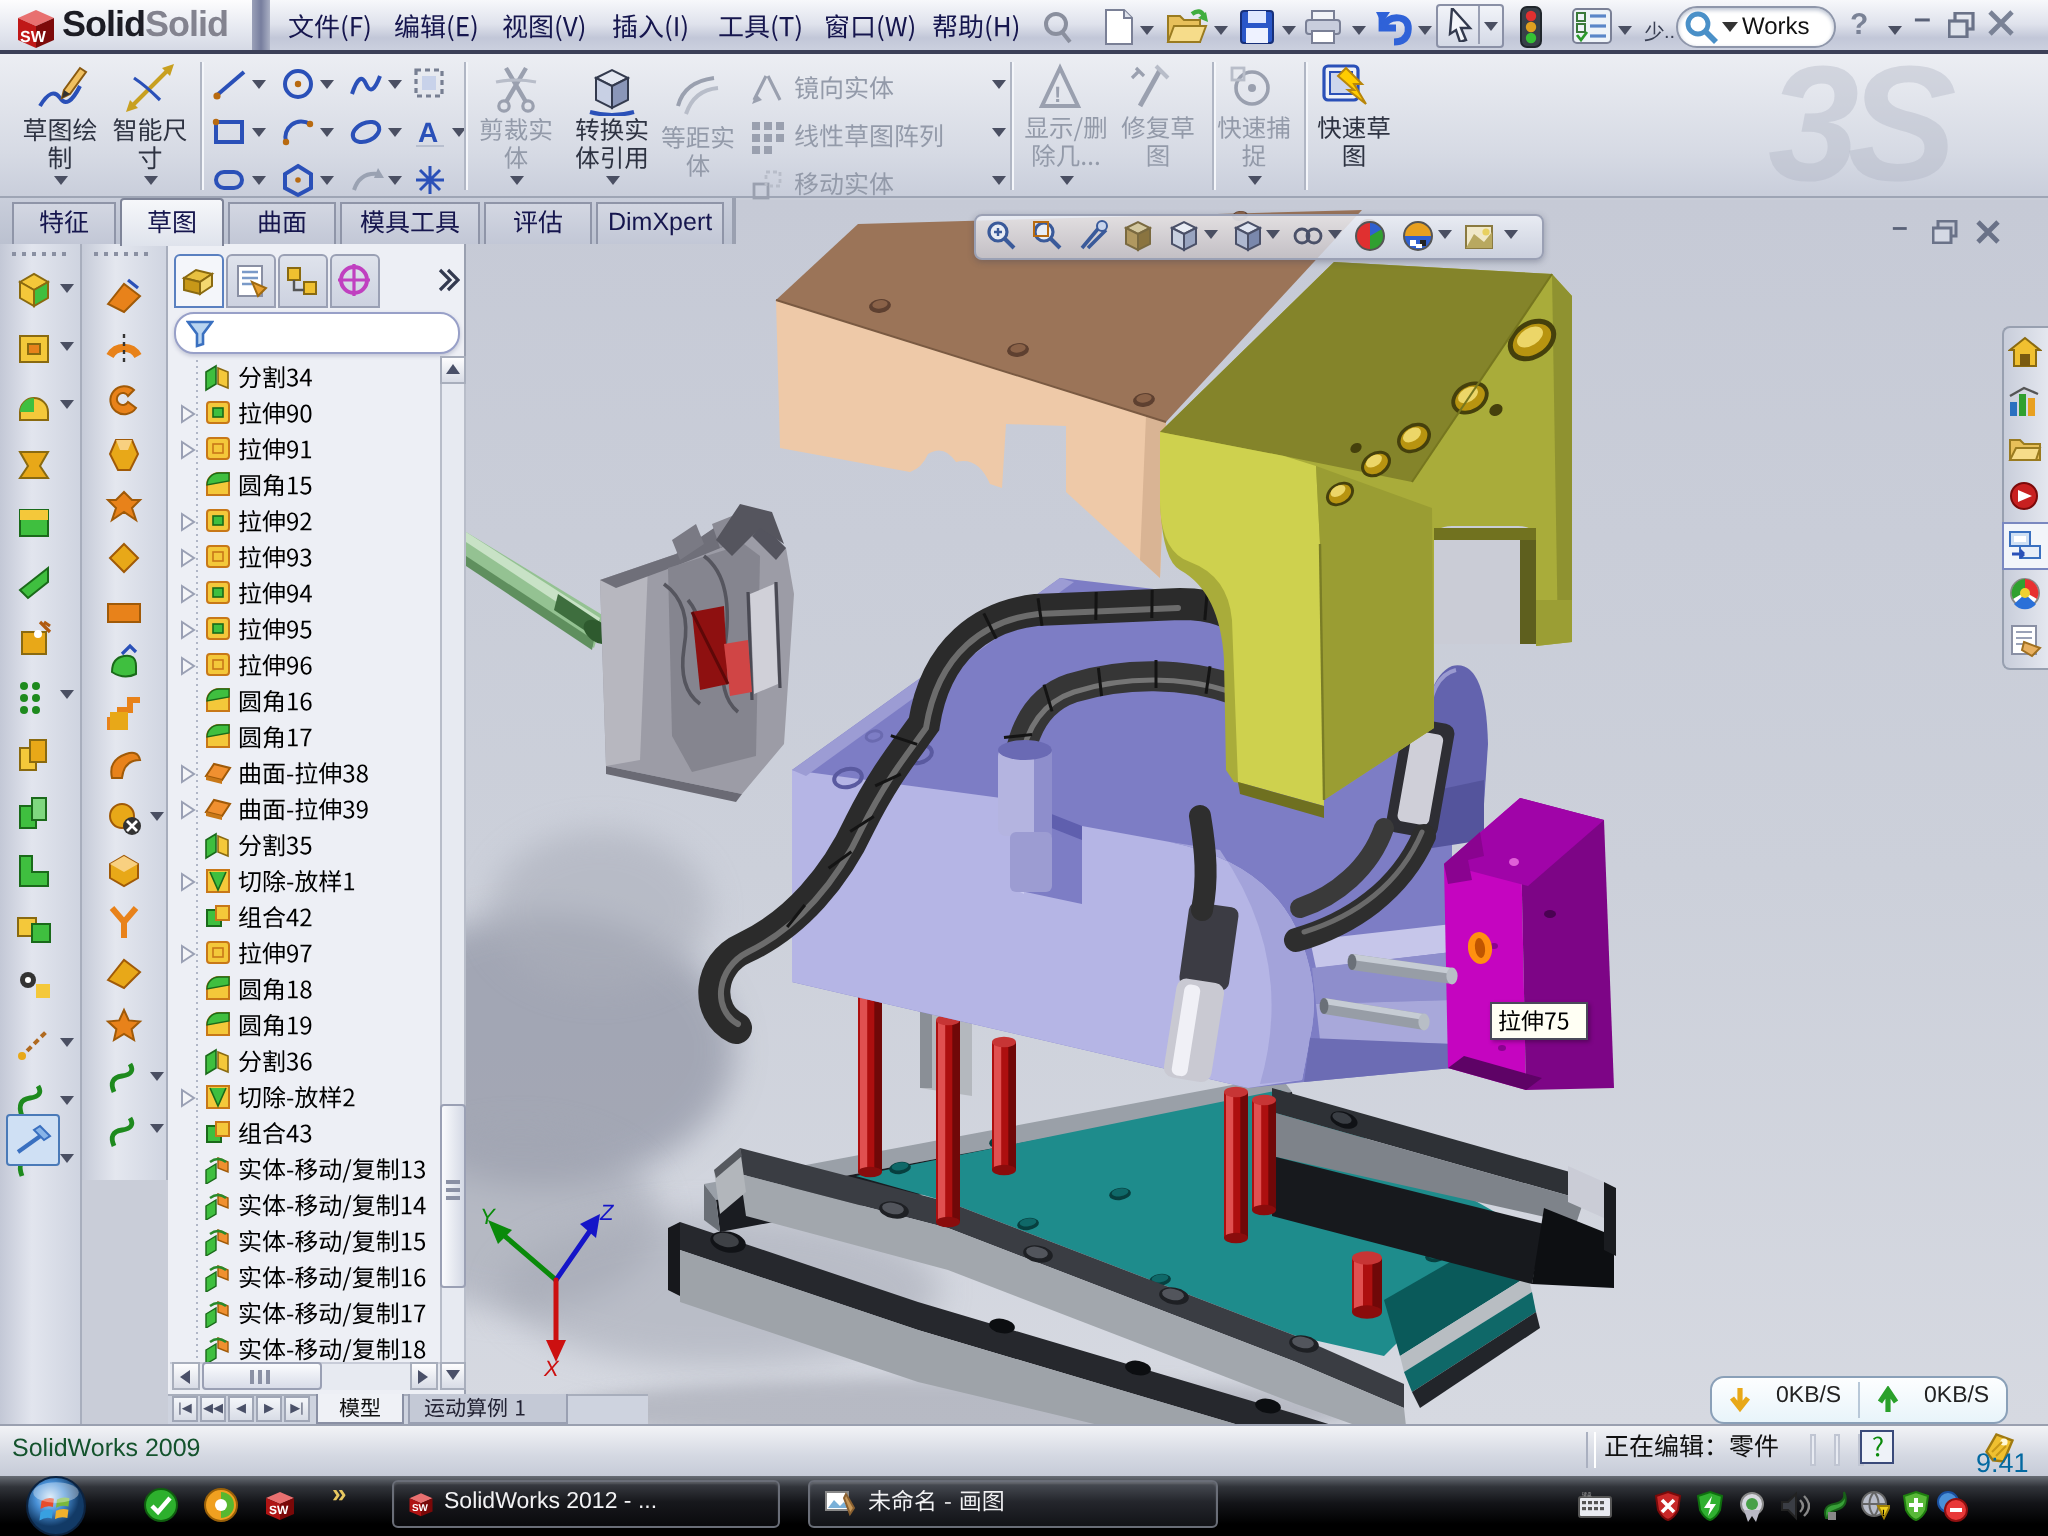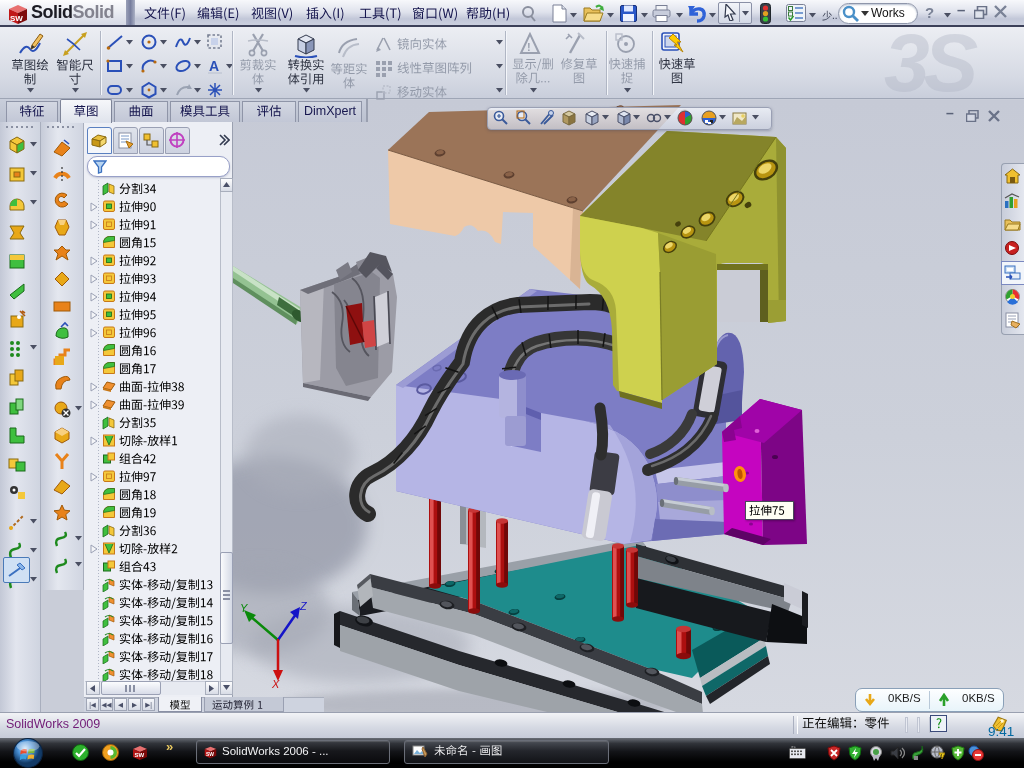--- a/index.html
+++ b/index.html
@@ -1593,21 +1593,21 @@
 <div style="position:absolute;left:212px;top:698px;"><svg style="" width="51.0" height="13.1" viewBox="0 0 51.0 13.1">
       <g fill="#223" transform="translate(0,9.77) scale(0.01050,0.01050)">
         <use href="#g8FD0" x="0"></use>
         <use href="#g52A8" x="1000"></use>
         <use href="#g7B97" x="2000"></use>
         <use href="#g4F8B" x="3000"></use>
         <use href="#g0031" x="4300"></use>
       </g>
     </svg></div>
 <div style="position:absolute;left:0;top:712px;width:1024px;height:26px;background:linear-gradient(#f2f3f6,#d4d8e2 60%,#c6cbd8);border-top:1px solid #9aa0b0;"></div>
-<div style="position:absolute;left:6px;top:717px;font:normal 12.5px 'Liberation Sans',sans-serif;color:#701a75;white-space:nowrap;text-align:right;">SolidWorks 2009</div>
+<div style="position:absolute;left:6px;top:717px;font:normal 12.5px 'Liberation Sans',sans-serif;color:#14532d;white-space:nowrap;text-align:right;">SolidWorks 2009</div>
 <div style="position:absolute;left:793px;top:716px;width:1px;height:18px;background:#aab0c0;"></div>
 <div style="position:absolute;left:797px;top:716px;width:1px;height:18px;background:#fff;"></div>
 <div style="position:absolute;left:802px;top:716px;"><svg style="" width="87.5" height="15.6" viewBox="0 0 87.5 15.6">
       <g fill="#111" transform="translate(0,11.62) scale(0.01250,0.01250)">
         <use href="#g6B63" x="0"></use>
         <use href="#g5728" x="1000"></use>
         <use href="#g7F16" x="2000"></use>
         <use href="#g8F91" x="3000"></use>
         <use href="#gFF1A" x="4000"></use>
         <use href="#g96F6" x="5000"></use>
@@ -1660,21 +1660,21 @@
     <text x="3.5" y="13" font-size="6" font-weight="bold" fill="#fff" font-family="Liberation Sans">SW</text>
   </svg>
 <div style="position:absolute;left:166px;top:739px;font:bold 13px 'Liberation Sans',sans-serif;color:#e8c860;white-space:nowrap;">»</div>
 <div style="position:absolute;left:196px;top:740px;width:194px;height:24px;background:linear-gradient(#3b3e45,#17181c 45%,#0a0a0d);border:1px solid #6a6e78;border-radius:3px;box-shadow:inset 0 1px 1px rgba(255,255,255,0.15);"></div>
 <svg style="position:absolute;left:203px;top:745px" width="15" height="14" viewBox="0 0 18 17">
     <polygon points="2,5 9,2 16,5 9,8" fill="#e87070"></polygon>
     <polygon points="2,5 9,8 9,16 2,13" fill="#b01414"></polygon>
     <polygon points="16,5 9,8 9,16 16,13" fill="#7a0808"></polygon>
     <text x="3.5" y="13" font-size="6" font-weight="bold" fill="#fff" font-family="Liberation Sans">SW</text>
   </svg>
-<div style="position:absolute;left:222px;top:745px;font:normal 11.5px 'Liberation Sans',sans-serif;color:#f2f2f4;white-space:nowrap;">SolidWorks 2006 - ...</div>
+<div style="position:absolute;left:222px;top:745px;font:normal 11.5px 'Liberation Sans',sans-serif;color:#f2f2f4;white-space:nowrap;">SolidWorks 2012 - ...</div>
 <div style="position:absolute;left:404px;top:740px;width:205px;height:24px;background:linear-gradient(#4a4e56,#24262c 45%,#121317);border:1px solid #6a6e78;border-radius:3px;box-shadow:inset 0 1px 1px rgba(255,255,255,0.15);"></div>
 <svg style="position:absolute;left:412px;top:744px" width="16" height="16" viewBox="0 0 16 16">
     <rect x="1" y="2" width="11" height="9" fill="#fff" stroke="#888"></rect>
     <path d="M2,10 l3,-4 3,3 2,-2 2,3" fill="#7ab0d8"></path>
     <path d="M11,3 l4,7 -2,3 -3,-8 Z" fill="#c89858" stroke="#8a6030"></path>
   </svg>
 <div style="position:absolute;left:434px;top:744px;"><svg style="" width="68.4" height="14.4" viewBox="0 0 68.4 14.4">
       <g fill="#f2f2f4" transform="translate(0,10.70) scale(0.01150,0.01150)">
         <use href="#g672A" x="0"></use>
         <use href="#g547D" x="1000"></use>

